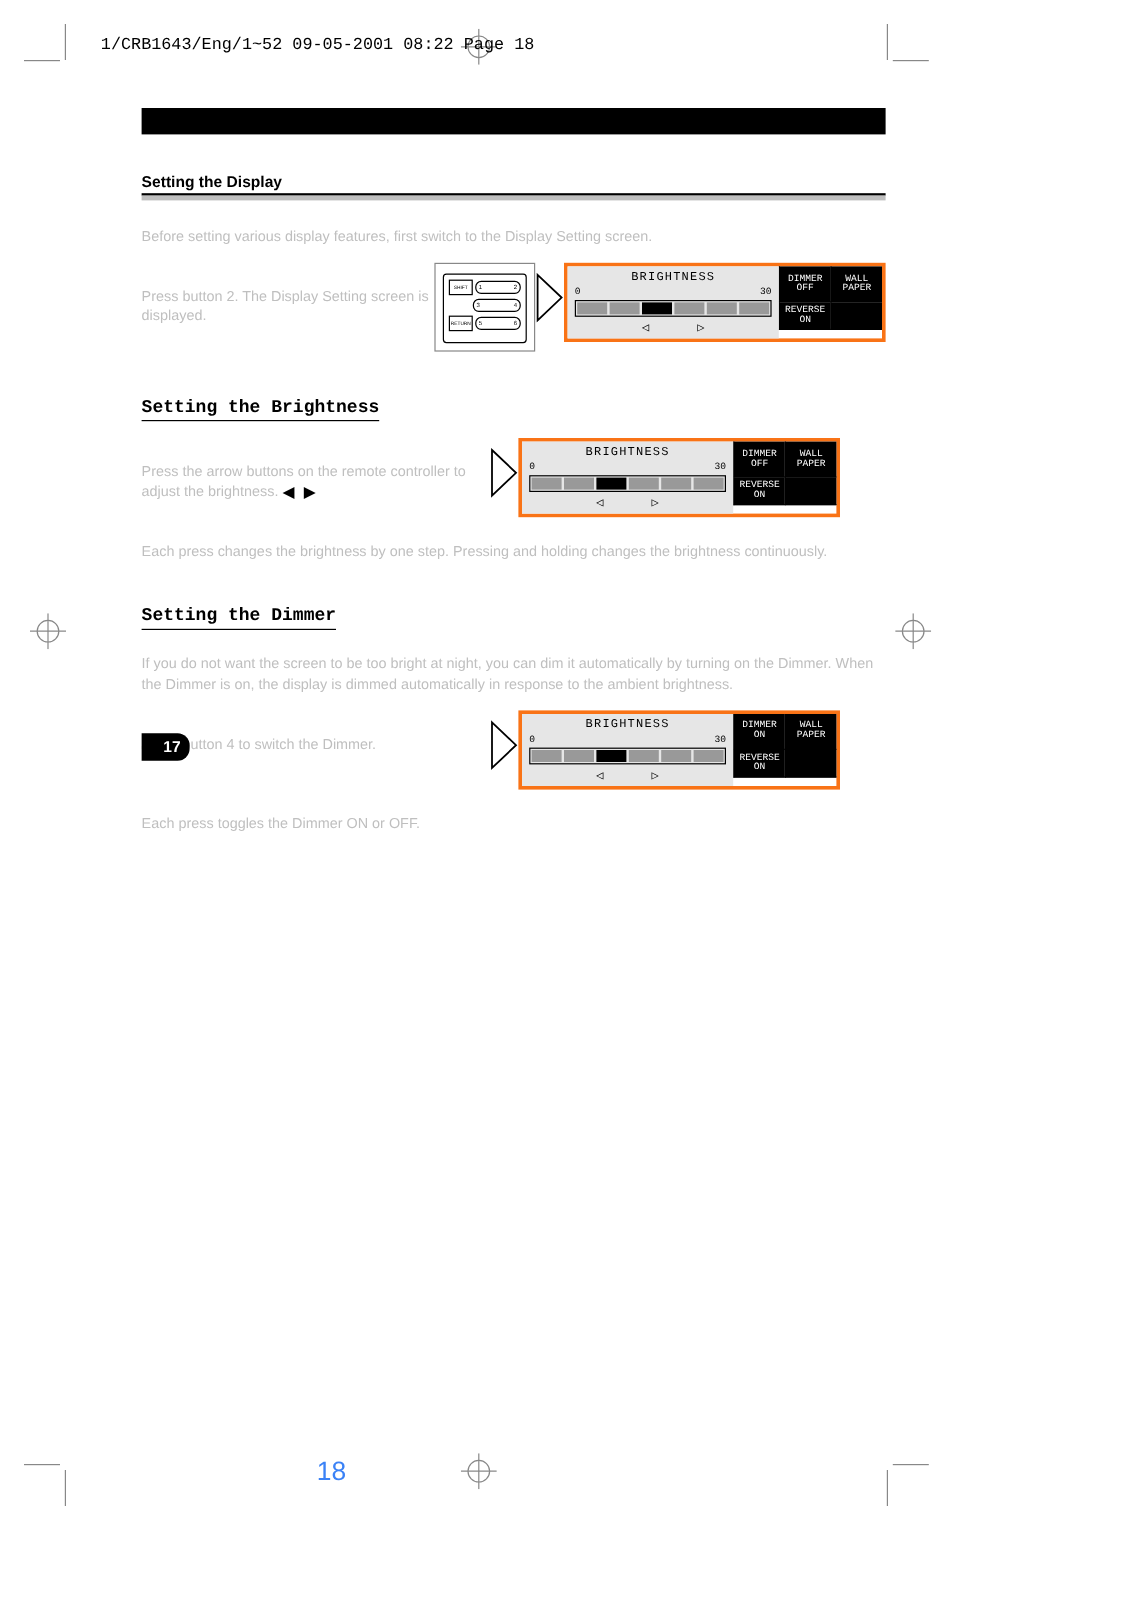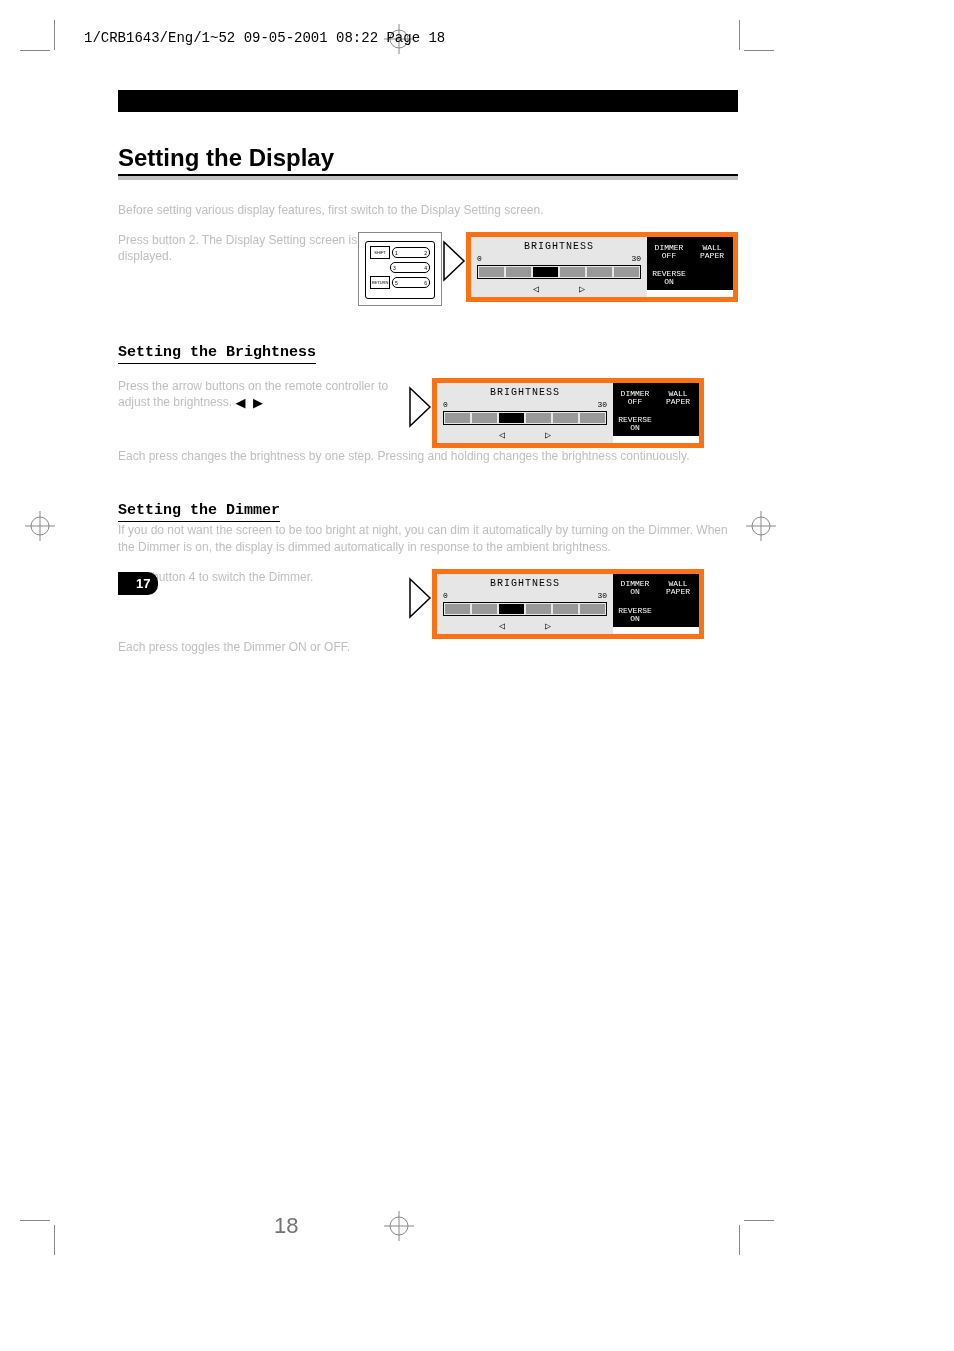--- a/index.html
+++ b/index.html
@@ -54,21 +54,21 @@
     width: 620px;
   }
   .black-bar {
     background: #000;
     height: 22px;
     width: 100%;
     margin-bottom: 32px;
   }
   .h1 {
     font-weight: bold;
-    font-size: 24px;
+    font-size: 13px;
     border-bottom: 2px solid #000;
     padding-bottom: 2px;
     margin-bottom: 0;
   }
   .h1-sub {
     height: 4px;
     background: #bfbfbf;
     margin-bottom: 22px;
   }
   .h2 {
@@ -86,21 +86,21 @@
     display: inline-block;
     padding-bottom: 2px;
     margin-top: 28px;
     font-family: Liberation Mono, monospace;
   }
   .section { margin-bottom: 10px; }
   .body-text {
     color: #bfbfbf;
     font-size: 12px;
     line-height: 1.35;
-    margin-top: 0;
+    margin-top: 20px;
   }
   .row {
     display: flex;
     align-items: flex-start;
     margin-top: 14px;
   }
   .col-left {
     width: 290px;
   }
   .col-left .body-text { width: 100%; }
@@ -114,21 +114,21 @@
     width: 24px;
     height: 42px;
     flex: 0 0 24px;
     margin-top: 8px;
   }
   .big-arrow svg { width: 100%; height: 100%; }
 
   
   .lcd {
     width: 262px;
-    border: 5px solid #f97316;
+    border: 3px solid #f97316;
     background: #fff;
     font-family: "Courier New", monospace;
     font-size: 9px;
     flex: 0 0 262px;
   }
   .lcd-row { display: flex; }
   .lcd-main {
     flex: 1;
     background: #e6e6e6;
     padding: 4px 6px 2px 6px;
@@ -247,23 +247,23 @@
     font-weight: bold;
     font-size: 13px;
     padding: 4px 8px 4px 18px;
     border-top-right-radius: 10px;
     border-bottom-right-radius: 10px;
   }
 
   .page-num-print {
     position: absolute;
     bottom: 112px;
-    left: 274px;
+    left: 264px;
     font-size: 22px;
-    color: #737373;
+    color: #3b82f6;
   }
 </style>
 </head>
 <body>
 
 <div class="crop-mark h cm-tl-h"></div>
 <div class="crop-mark v cm-tl-v"></div>
 <div class="crop-mark h cm-tr-h"></div>
 <div class="crop-mark v cm-tr-v"></div>
 <div class="crop-mark h cm-bl-h"></div>

